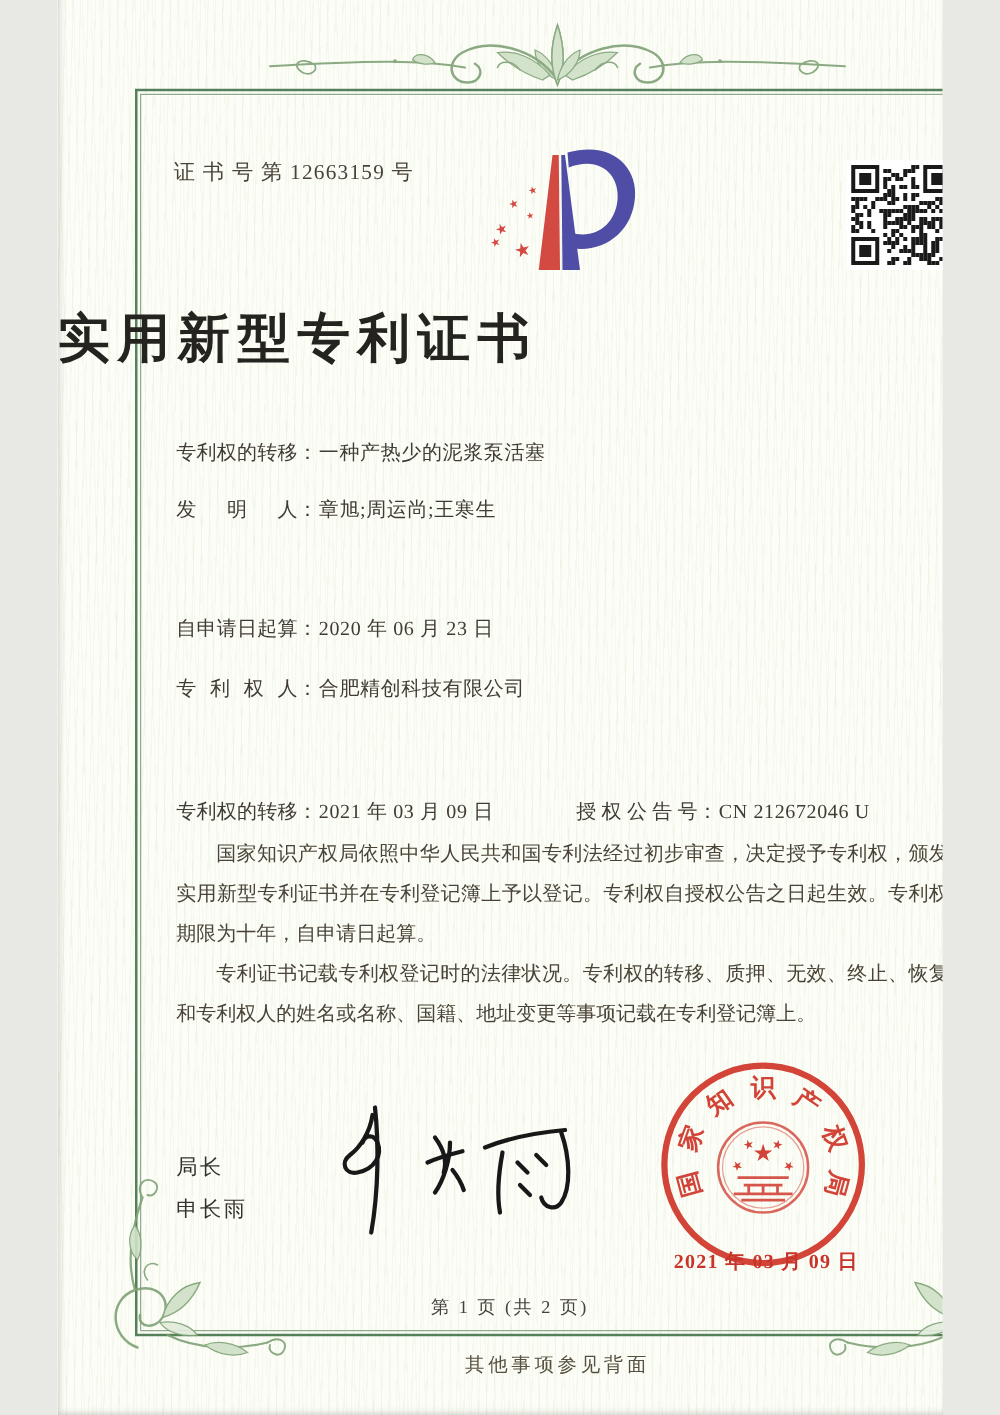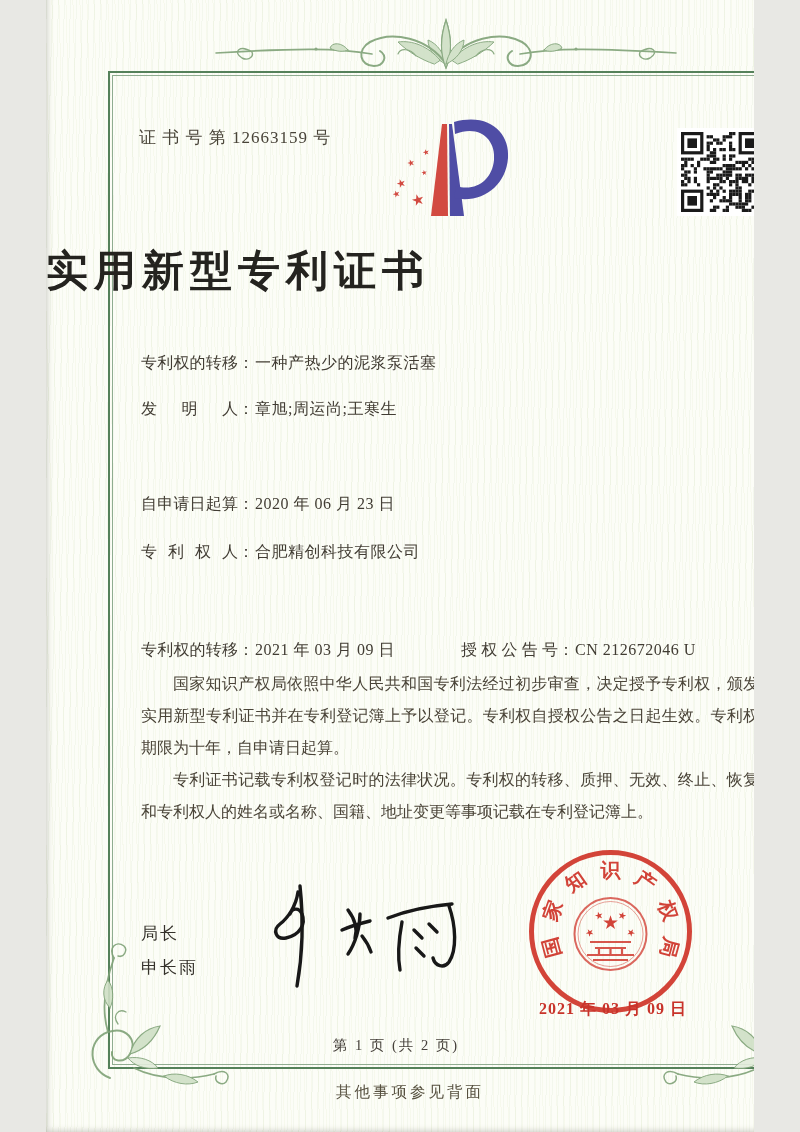--- a/index.html
+++ b/index.html
@@ -23,22 +23,22 @@
   .flabel{display:inline-block;width:97px;text-align:justify;text-align-last:justify;vertical-align:top;}
   .fcolon{display:inline-block;width:17px;vertical-align:top;}
   .fvalue{display:inline-block;max-width:505px;letter-spacing:.5px;vertical-align:top;}
   .grant-no-group{position:absolute;left:320px;top:0;font-family:Liberation Serif, serif;}
   .body-text{left:95px;top:668px;width:618px;font-size:16px;line-height:32px;
              text-align:justify;color:#4a4438;}
   .body-text p{margin:0;text-indent:2em;}
   .signer{left:95px;font-size:17px;letter-spacing:2px;color:#35322b;}
   .seal-date{left:482px;top:999px;width:170px;text-align:center;font-size:16px;font-weight:600;
              letter-spacing:1px;color:#c8332a;}
-  .page-info{left:50px;top:1036px;width:600px;text-align:center;font-size:14.5px;letter-spacing:2px;color:#45403a;}
-  .back-note{left:290px;top:1082px;width:220px;font-size:15.5px;letter-spacing:3px;color:#56503f;}
+  .page-info{left:62px;top:1036px;width:600px;text-align:center;font-size:14.5px;letter-spacing:2px;color:#45403a;}
+  .back-note{left:290px;top:1082px;width:220px;text-align:center;font-size:15.5px;letter-spacing:3px;color:#56503f;}
   svg{display:block;}
   .orn{opacity:.9;}
 </style>
 </head>
 <body>
 
 <div class="page">
 
   <div class="abs frame">
     <div class="frame-inner"></div>

